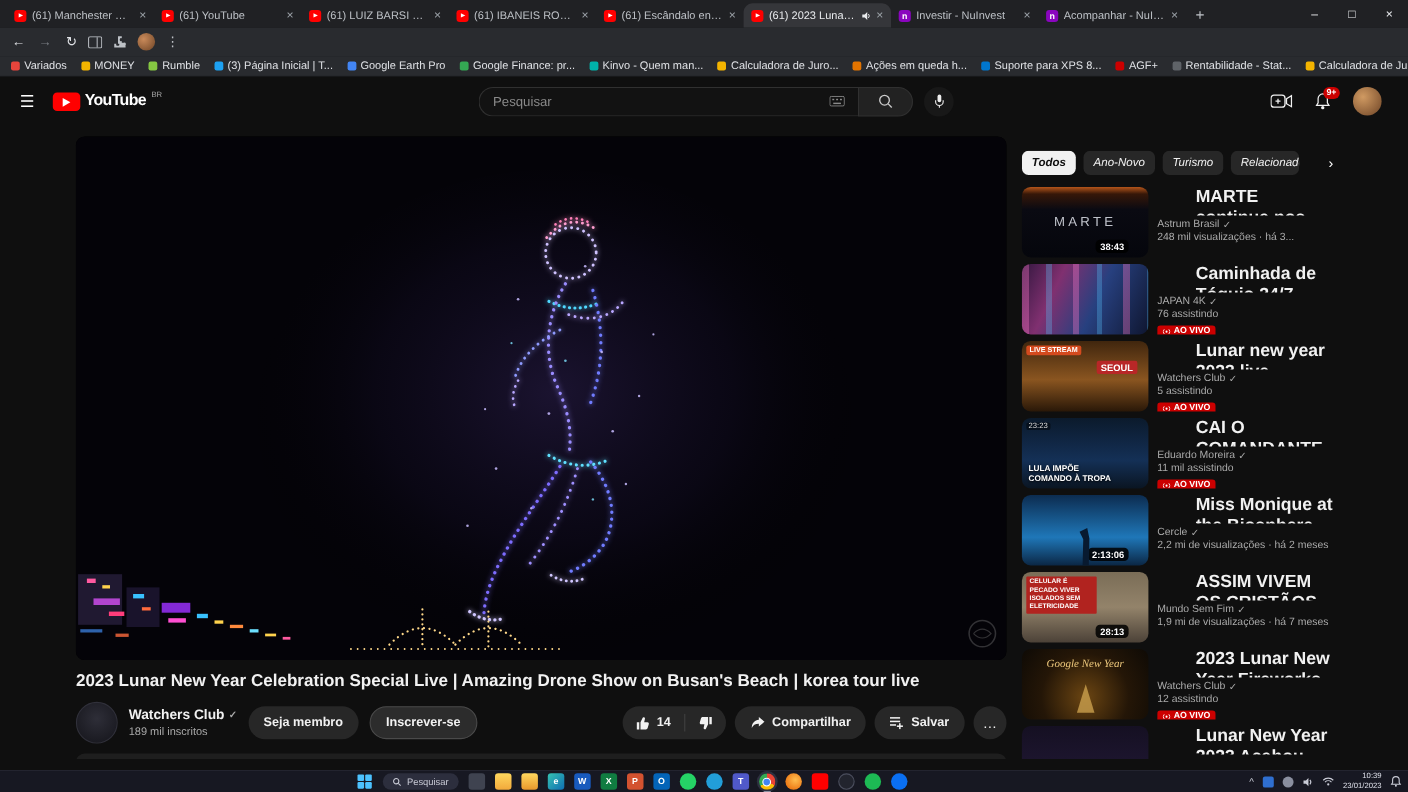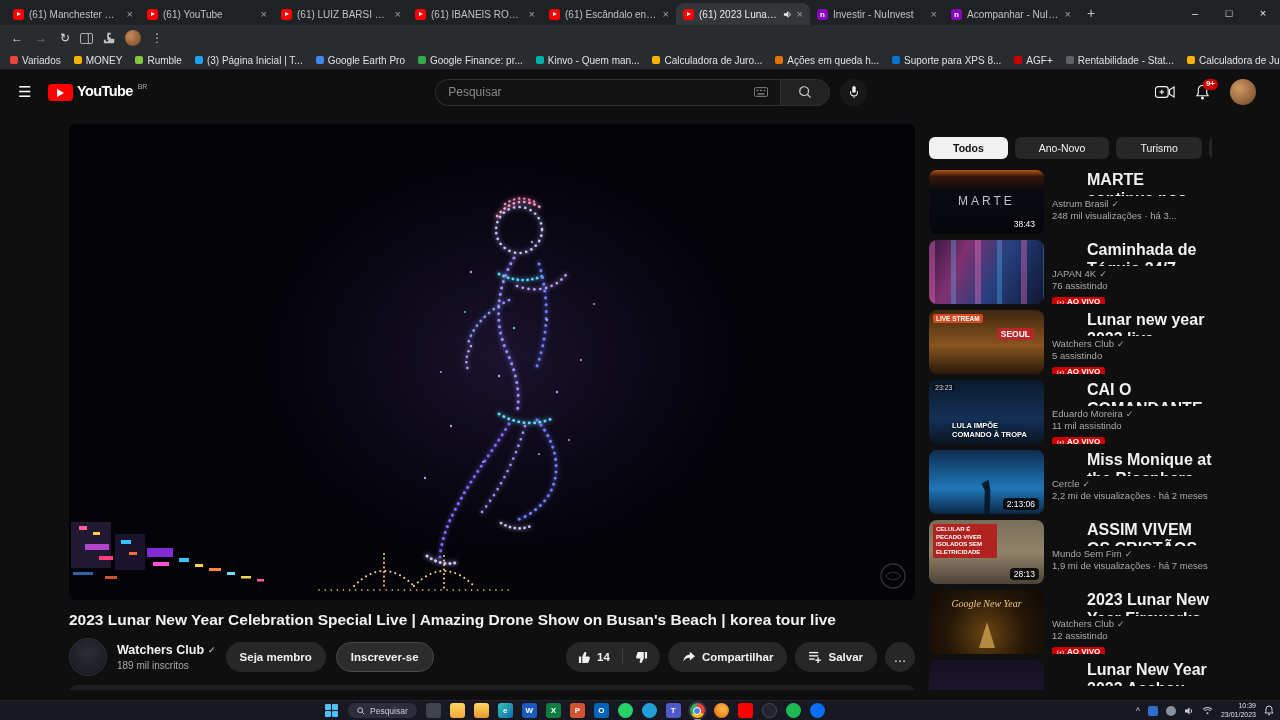--- a/index.html
+++ b/index.html
@@ -70,49 +70,49 @@
   .like-pill{display:flex;height:30px;background:#272727;border-radius:15px;align-items:center;color:#f1f1f1;}
   .like-seg{padding:0 12px;display:flex;gap:6px;align-items:center;border-right:1px solid #404040;font-size:11.5px;font-weight:bold;height:16px;}
   .dislike-seg{padding:0 12px;display:flex;align-items:center;}
   .more-btn{width:30px;height:30px;border-radius:50%;background:#272727;color:#f1f1f1;font-size:13px;display:flex;align-items:center;justify-content:center;border:none;}
   .desc-box{margin-top:9px;background:#1e1e1e;border-radius:10px;padding:8px 12px;font-size:11.5px;color:#f1f1f1;font-weight:bold;display:flex;gap:10px;white-space:nowrap;}
 
   
   .secondary{width:283px;flex:0 0 auto;}
   .chat-btn{width:100%;height:27px;border-radius:16px;border:1px solid #3f3f3f;background:transparent;color:#f1f1f1;font-size:11.5px;font-weight:bold;}
   .chips{display:flex;gap:7px;margin:13px 0 11px;align-items:center;overflow:hidden;}
-  .chip{height:22px;padding:0 24px;border-radius:6px;background:#272727;color:#f1f1f1;font-size:10.5px;display:flex;align-items:center;white-space:nowrap;flex:0 0 auto;}
+  .chip{height:22px;padding:0 9px;border-radius:6px;background:#272727;color:#f1f1f1;font-size:10.5px;display:flex;align-items:center;white-space:nowrap;flex:0 0 auto;font-style:italic;}
   .chip.selected{background:#f1f1f1;color:#0f0f0f;font-weight:bold;}
   .chip.cut{max-width:62px;overflow:hidden;}
   .chips-arrow{margin-left:auto;color:#fff;font-size:13px;flex:0 0 auto;padding-left:2px;}
   .vitem{display:flex;gap:8px;margin-bottom:6px;height:64px;}
   .vthumb{width:115px;height:64px;border-radius:8px;flex:0 0 auto;position:relative;overflow:hidden;}
   .vinfo{min-width:0;overflow:hidden;}
   .vtitle{font-size:16px;font-weight:bold;color:#f1f1f1;line-height:1.2;max-height:26px;overflow:hidden;margin-left:35px;}
   .vchan{font-size:9.5px;color:#aaa;margin-top:3px;display:flex;gap:3px;align-items:center;line-height:1.15;}
   .vmeta{font-size:9.5px;color:#aaa;margin-top:1px;line-height:1.15;}
-  .dur{position:absolute;right:5px;bottom:4px;background:rgba(0,0,0,.85);color:#fff;font-size:8.5px;font-weight:normal;padding:1px 4px;border-radius:4px;}
+  .dur{position:absolute;right:18px;bottom:4px;background:rgba(0,0,0,.85);color:#fff;font-size:8.5px;font-weight:bold;padding:1px 4px;border-radius:4px;}
   .live-pill{display:inline-flex;align-items:center;gap:3px;background:#c00;color:#fff;font-size:8px;font-weight:bold;border-radius:3px;padding:1.5px 5px;margin-top:3px;line-height:1;}
   .reddot{color:#f00;}
   
   .th1{background:linear-gradient(180deg,#b5551a 0%,#361708 10%,#0a0a12 32%,#05060c 100%);}
   .th2{background:linear-gradient(115deg,#33173f 0%,#803070 28%,#27407f 58%,#0f1630 100%);}
   .th2::after{content:"";position:absolute;inset:0;background:repeating-linear-gradient(90deg,rgba(255,120,200,.35) 0 6px,transparent 6px 22px,rgba(90,200,255,.3) 22px 27px,transparent 27px 46px);}
   .th3{background:linear-gradient(180deg,#40260e,#8a5520 55%,#2a1808 100%);text-align:right;}
   .th4{background:linear-gradient(180deg,#0b1a2c,#143056 60%,#0a1522 100%);}
   .th5{background:linear-gradient(180deg,#0c2c50,#1f77b8 60%,#0b2745 100%);}
   .th5::after{content:"";position:absolute;left:44px;bottom:0;width:28px;height:34px;background:#081a30;clip-path:polygon(40% 100%,42% 30%,30% 10%,55% 0,62% 28%,60% 100%);}
   .th6{background:linear-gradient(180deg,#7a6d57,#93836a 50%,#4c4238 100%);}
   .th7{background:radial-gradient(circle at 50% 68%,#6b4512 0%,#241607 55%,#0e0a05 100%);}
   .th7::after{content:"";position:absolute;left:50px;bottom:6px;border-left:8px solid transparent;border-right:8px solid transparent;border-bottom:26px solid #caa04e;opacity:.8;}
   .th8{background:linear-gradient(180deg,#151022,#241a3a);}
   .tl-marte{position:absolute;left:0;right:0;top:24px;text-align:center;color:#c9ccd4;font-size:12px;letter-spacing:3px;opacity:.95;}
   .tl-seoul{position:absolute;right:10px;top:18px;background:#b82727;color:#fff;font-size:8.5px;font-weight:bold;padding:1px 4px;border-radius:2px;}
   .tc-chip{position:absolute;left:4px;top:4px;background:#d44a1e;color:#fff;font-size:6.5px;font-weight:bold;padding:1px 3px;border-radius:2px;}
-  .tl-lula{position:absolute;left:6px;bottom:5px;color:#fff;font-size:7.5px;font-weight:bold;line-height:1.2;width:78px;text-shadow:0 1px 2px #000;margin-left:17px;}
+  .tl-lula{position:absolute;left:6px;bottom:5px;color:#fff;font-size:7.5px;font-weight:bold;line-height:1.2;width:78px;text-shadow:0 1px 2px #000;}
   .tc-time{position:absolute;left:4px;top:4px;color:#ddd;font-size:7px;background:rgba(0,0,0,.45);padding:0 2px;border-radius:2px;}
   .tl-celular{position:absolute;left:4px;top:4px;background:#b1231f;color:#fff;font-size:6px;font-weight:bold;padding:2px 3px;width:64px;line-height:1.25;border-radius:1px;}
   .tl-lny{position:absolute;left:0;right:0;top:8px;text-align:center;color:#edc87c;font-size:10px;font-style:italic;font-family:"Liberation Serif",serif;}
 
   
   .taskbar{position:absolute;left:0;right:0;bottom:0;height:20px;background:#171822;display:flex;align-items:center;padding:0 6px;z-index:50;border-top:1px solid #23242f;}
   .tb-left{display:flex;align-items:center;gap:9px;margin-left:318px;}
   .tb-start{width:15px;height:15px;display:grid;grid-template-columns:6px 6px;grid-template-rows:6px 6px;gap:1.5px;place-content:center;}
   .tb-start i{background:#4cc2ff;border-radius:1px;}
   .tb-search{height:15px;background:#2c2e3d;border-radius:8px;display:flex;align-items:center;gap:5px;padding:0 9px;color:#c9cbd6;font-size:8.5px;}

